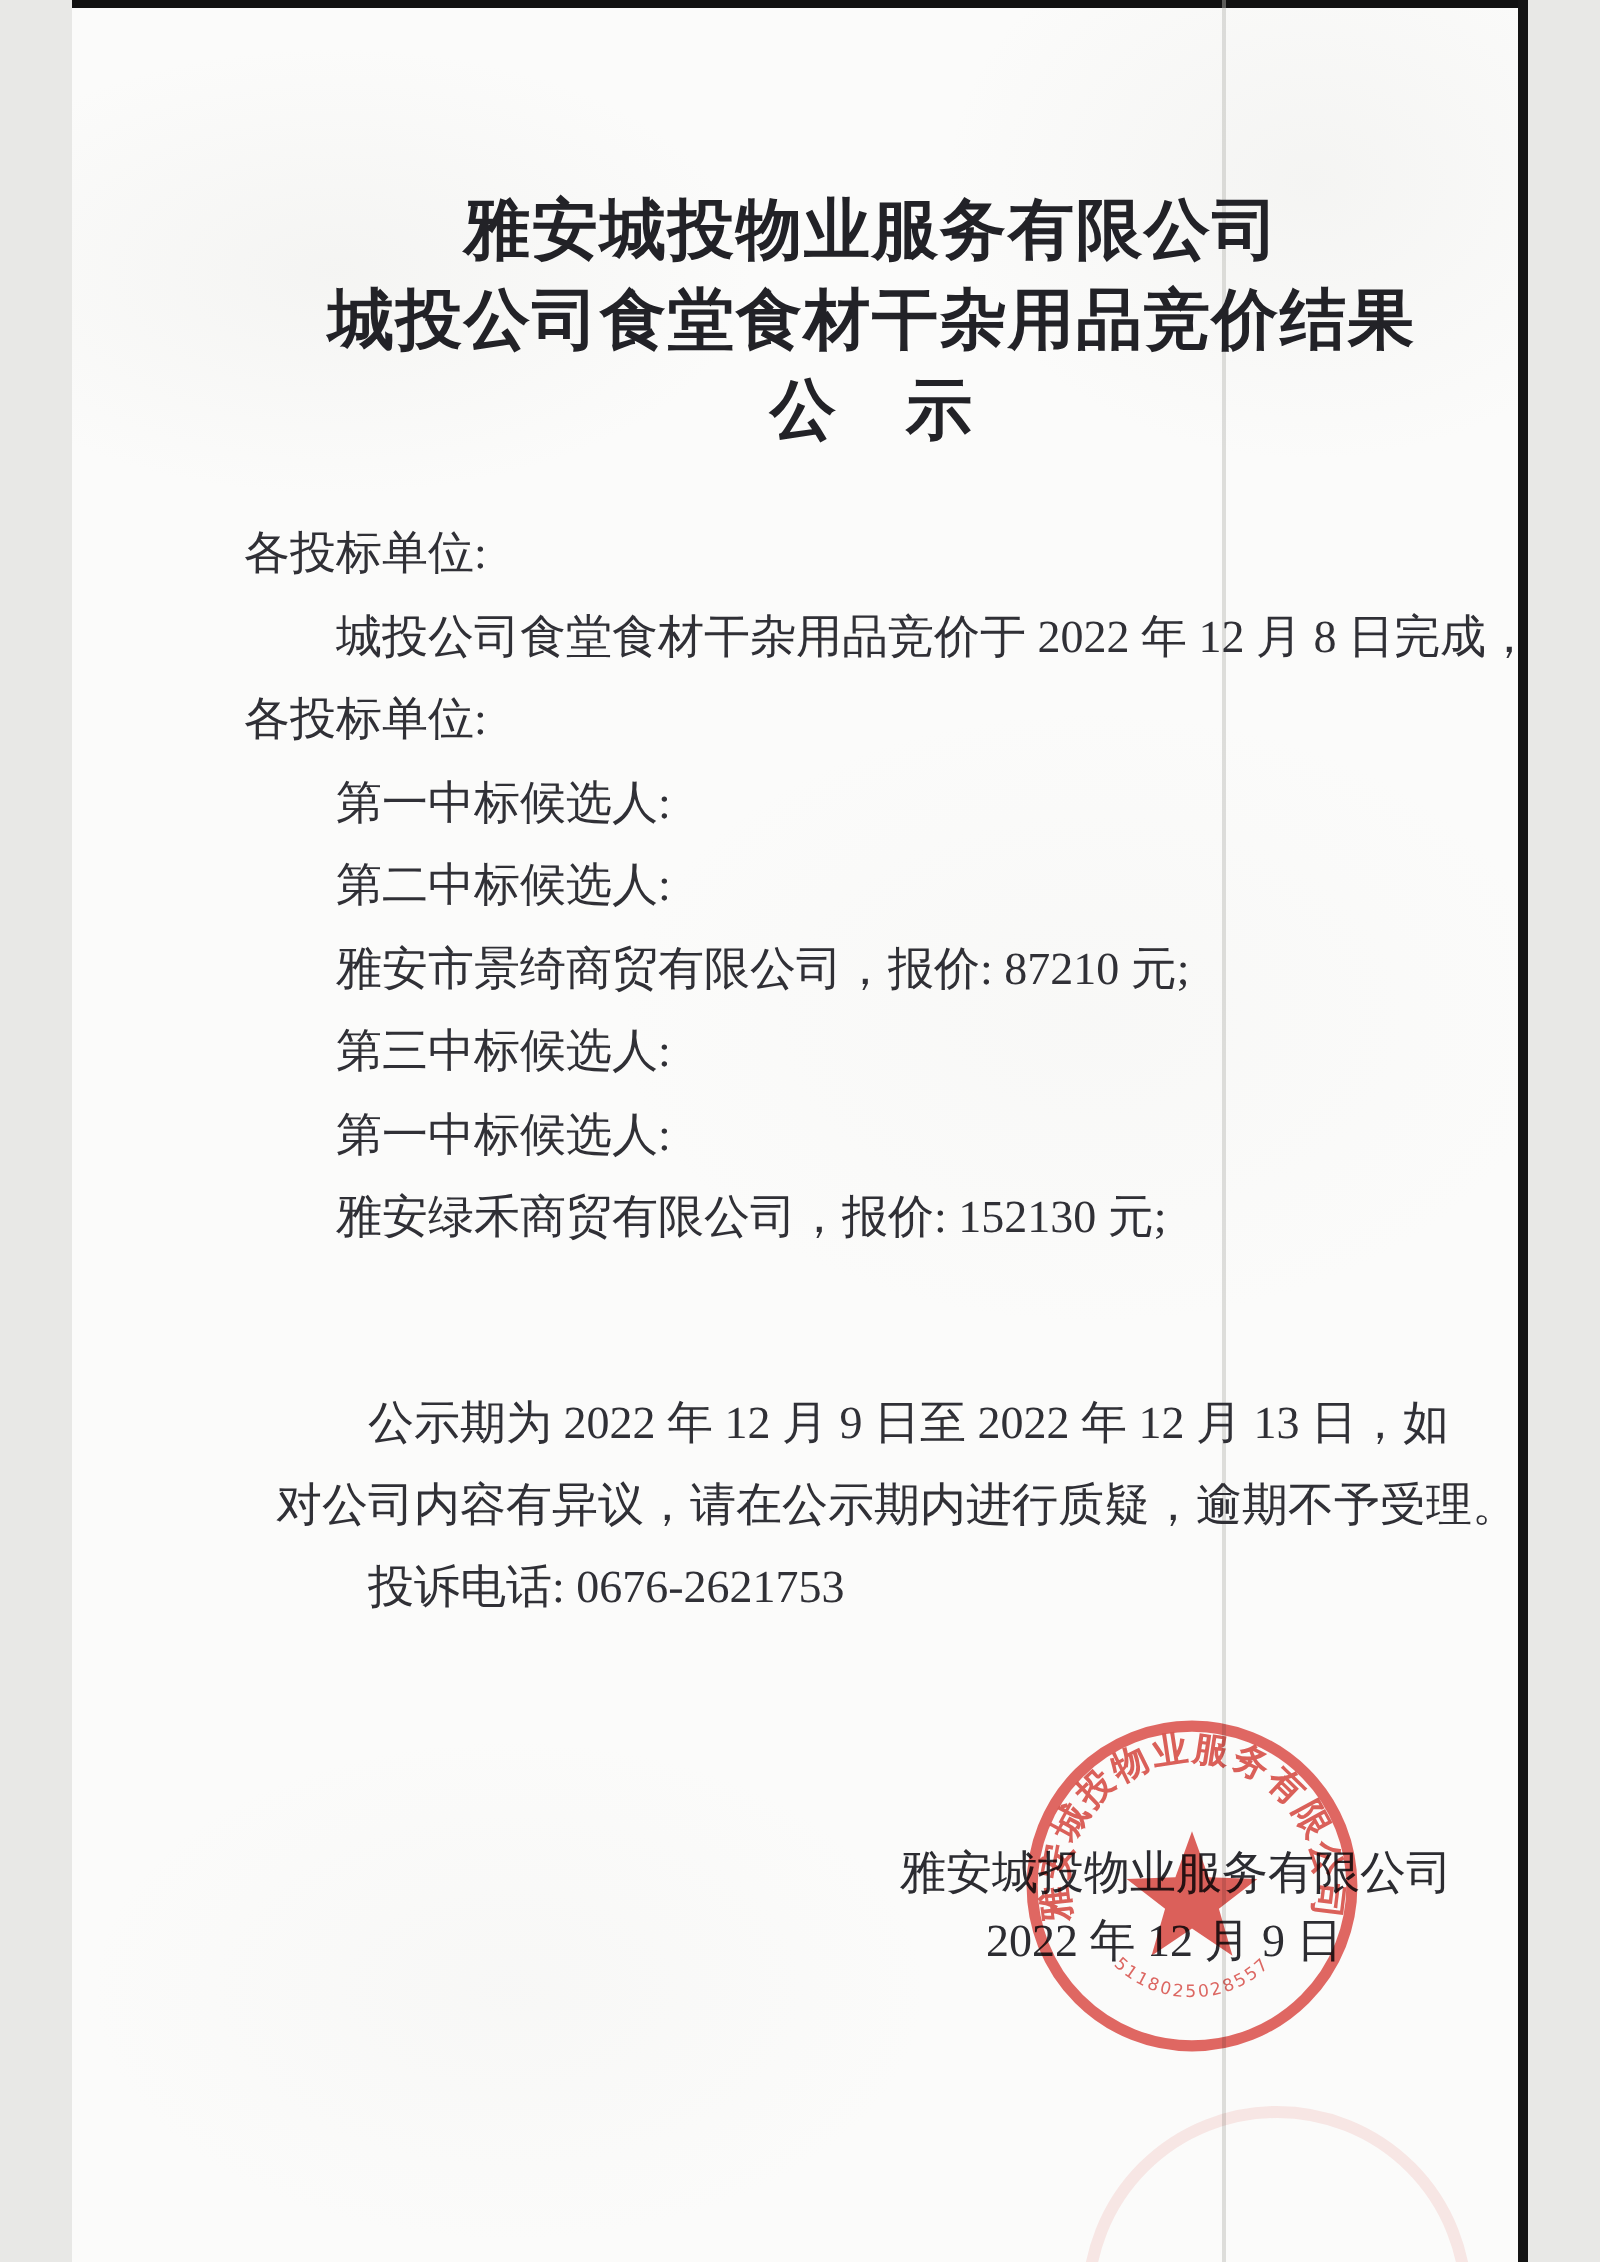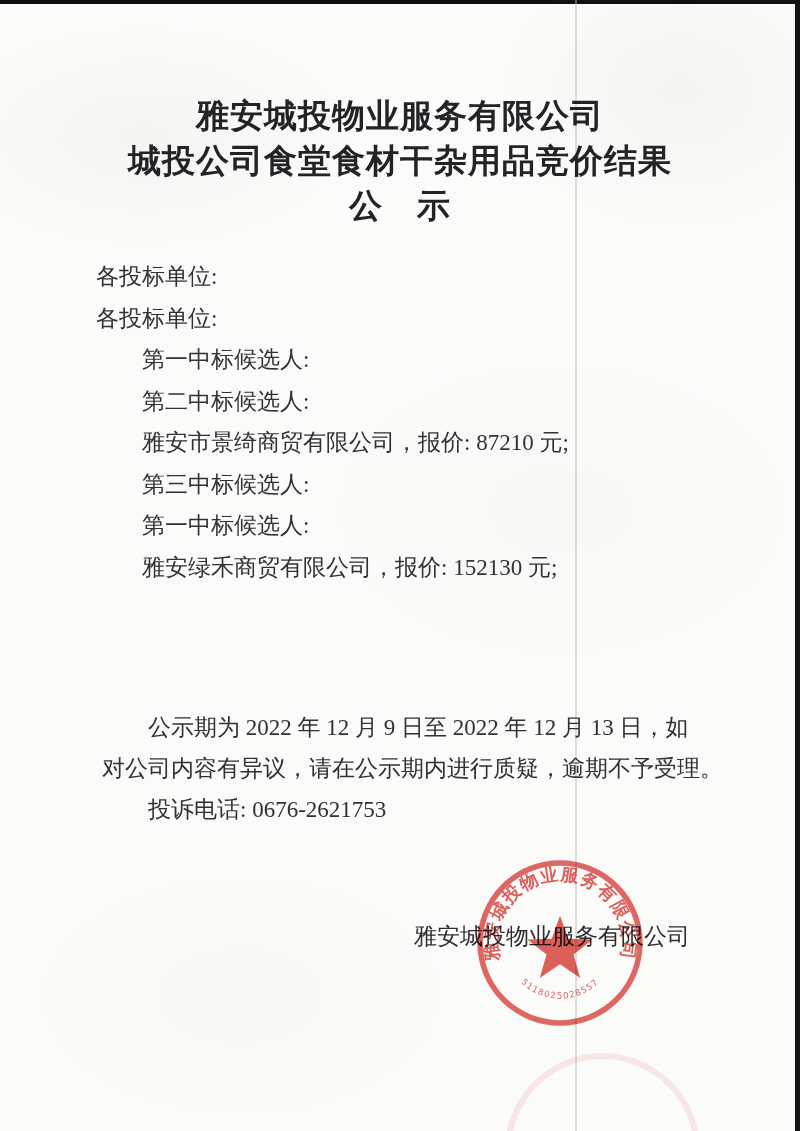--- a/index.html
+++ b/index.html
@@ -1,18 +1,18 @@
 <!DOCTYPE html>
 <html><head>
 <meta charset="utf-8">
 <style>
   html,body{margin:0;padding:0;background:#e8e8e6;}
   .page{
     position:relative;
-    width:800px;height:1131px;
+    width:728px;height:1131px;
     margin:0 auto;
     background:#fbfbfa;
     background-image:
       radial-gradient(ellipse 300px 160px at 18% 12%, rgba(215,215,210,0.18), rgba(215,215,210,0) 70%),
       radial-gradient(ellipse 260px 200px at 85% 8%,  rgba(210,210,205,0.16), rgba(210,210,205,0) 70%),
       radial-gradient(ellipse 340px 220px at 70% 45%, rgba(222,222,218,0.10), rgba(222,222,218,0) 70%),
       radial-gradient(ellipse 300px 180px at 30% 88%, rgba(218,218,214,0.10), rgba(218,218,214,0) 70%);
     overflow:hidden;
     font-family:"Liberation Serif","DejaVu Serif",serif;
     color:#2e2e33;
@@ -20,25 +20,25 @@
   .edge-top{position:absolute;left:0;top:0;width:800px;height:4px;background:#111;}
   .edge-right{position:absolute;right:0;top:0;width:5px;height:1131px;background:#141414;}
   .fold-line{position:absolute;left:575px;top:0;width:2px;height:1131px;background:rgba(184,184,180,0.45);}
   .title{
     position:absolute;left:0;top:94px;width:800px;
     text-align:center;
     font-size:33px;line-height:45px;font-weight:700;
     color:#222227;letter-spacing:1px;
   }
   .body-block{
-    position:absolute;left:96px;top:256px;width:612px;
+    position:absolute;left:86px;top:256px;width:612px;
     font-size:23px;line-height:41.5px;color:#303036;
   }
   .closing-block{
-    position:absolute;left:102px;top:707px;width:640px;
+    position:absolute;left:102px;top:691px;width:640px;
     font-size:23px;line-height:41px;color:#303036;
   }
   .line{white-space:nowrap;}
   .line.indent{padding-left:46px;}
   .sig-company{
     position:absolute;left:414px;top:921px;
     font-size:23px;color:#2c2c31;white-space:nowrap;
   }
   .sig-date{
     position:absolute;left:457px;top:955px;
@@ -65,36 +65,38 @@
   <div class="fold-line"></div>
 
   <div class="title">
     <div>雅安城投物业服务有限公司</div>
     <div>城投公司食堂食材干杂用品竞价结果</div>
     <div>公　示</div>
   </div>
 
   <div class="body-block">
     <div class="line">各投标单位:</div>
+    <div class="line indent">城投公司食堂食材干杂用品竞价于 2022 年 12 月 8 日完成，</div>
     <div class="line">各投标单位:</div>
     <div class="line indent">第一中标候选人:</div>
     <div class="line indent">第二中标候选人:</div>
     <div class="line indent">雅安市景绮商贸有限公司，报价: 87210 元;</div>
     <div class="line indent">第三中标候选人:</div>
     <div class="line indent">第一中标候选人:</div>
     <div class="line indent">雅安绿禾商贸有限公司，报价: 152130 元;</div>
   </div>
 
   <div class="closing-block">
     <div class="line indent">公示期为 2022 年 12 月 9 日至 2022 年 12 月 13 日，如</div>
     <div class="line">对公司内容有异议，请在公示期内进行质疑，逾期不予受理。</div>
     <div class="line indent">投诉电话: 0676-2621753</div>
   </div>
 
   <div class="sig-company">雅安城投物业服务有限公司</div>
+  <div class="sig-date">2022 年 12 月 9 日</div>
 
   <svg class="seal" viewBox="0 0 170 170" xmlns="http://www.w3.org/2000/svg">
     <circle cx="85" cy="85" r="79" fill="none" stroke="#dd4a44" stroke-width="5.5" opacity="0.92"></circle>
     <polygon fill="#d94640" opacity="0.95" points="85,58 93.2,80.7 117.3,81.5 98.3,96.3 105,119.5 85,106 65,119.5 71.7,96.3 52.7,81.5 76.8,80.7"></polygon>
     <path id="seal-arc-path" fill="none" d="M 31.3 116 A 62 62 0 1 1 138.7 116"></path>
     <path id="seal-num-path" fill="none" d="M 42.9 120.4 A 55 55 0 0 0 127.1 120.4"></path>
     <text font-size="17.5" fill="#d94640" letter-spacing="1.5" opacity="0.95" font-family="Liberation Serif, DejaVu Serif, serif" font-weight="700">
       <textPath href="#seal-arc-path" startOffset="50%" text-anchor="middle">雅安城投物业服务有限公司</textPath>
     </text>
     <text font-size="8.5" fill="#d94640" letter-spacing="1.2" opacity="0.9" font-family="DejaVu Sans, Liberation Sans, sans-serif">

